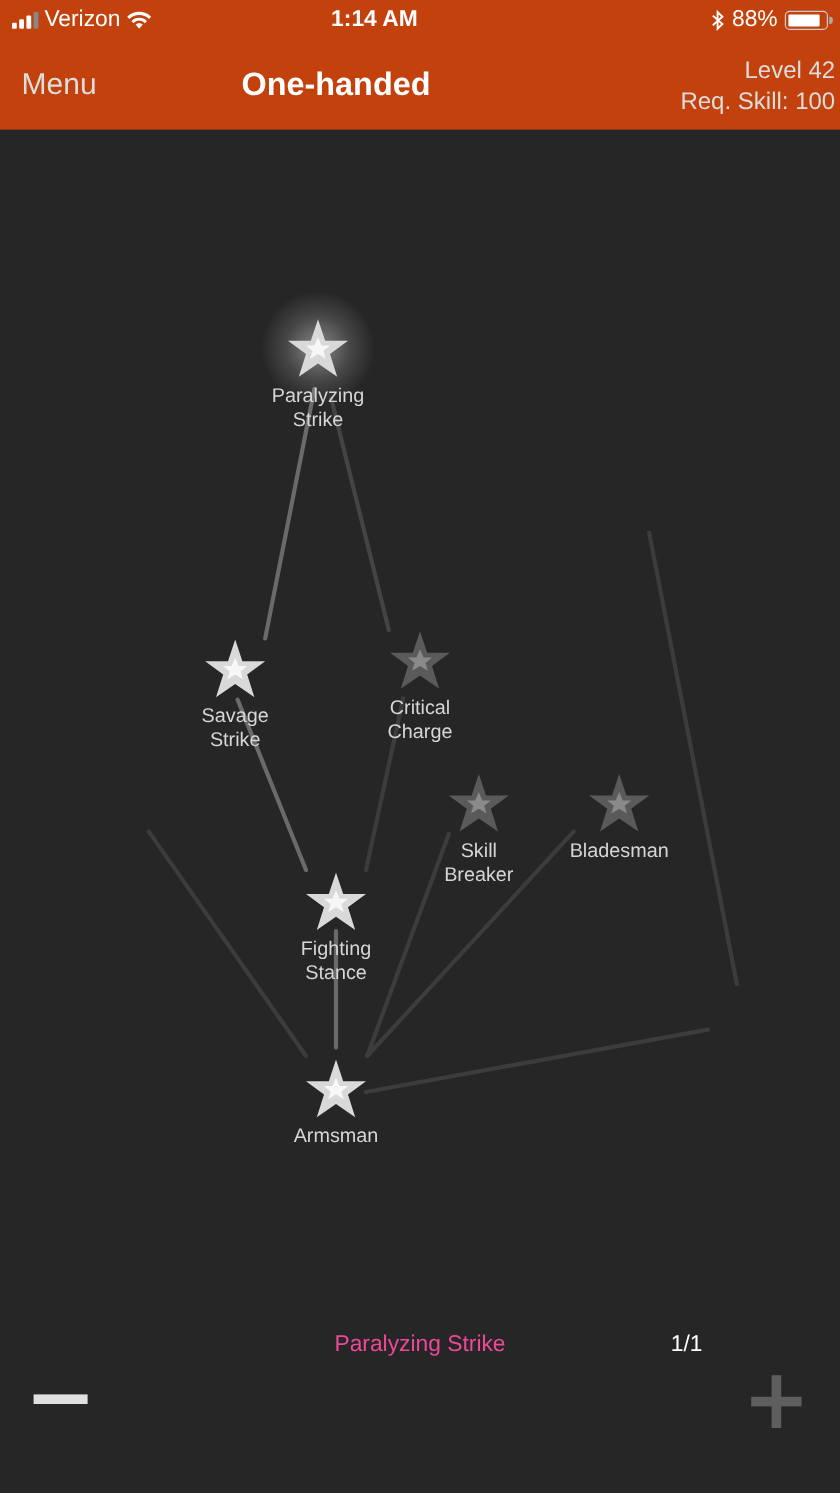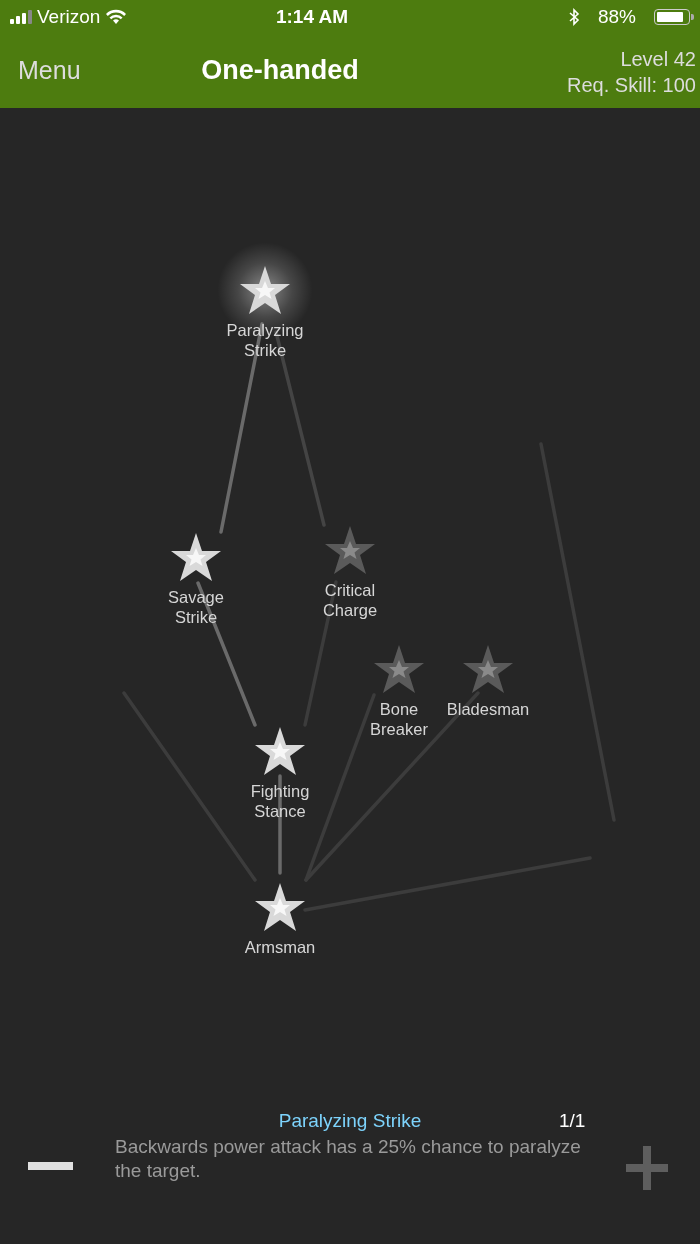--- a/index.html
+++ b/index.html
@@ -1,39 +1,39 @@
 <!DOCTYPE html>
 <html><head>
 <meta charset="utf-8">
 <style>
   html, body { margin:0; padding:0; }
   body { width:700px; height:1244px; background:#262626; font-family:"Liberation Sans", sans-serif; color:#fff; position:relative; overflow:hidden; }
-  .topbar { position:absolute; left:0; top:0; width:700px; height:108px; background:#4d7c0f; }
+  .topbar { position:absolute; left:0; top:0; width:700px; height:108px; background:#c2410c; }
   .status { position:absolute; top:0; left:0; width:700px; height:36px; font-size:19px; color:#fff; }
   .status .left { position:absolute; left:10px; top:6px; display:flex; align-items:center; gap:5px; }
   .status .time { position:absolute; left:0; width:624px; text-align:center; top:6px; font-weight:bold; font-size:19px; }
-  .status .right { position:absolute; right:10px; top:6px; display:flex; align-items:center; gap:18px; }
+  .status .right { position:absolute; right:10px; top:6px; display:flex; align-items:center; gap:6px; }
   .bars { display:flex; align-items:flex-end; gap:2px; height:14px; }
   .bars span { width:4px; background:#fff; display:block; border-radius:1px; }
   .bars span.off { background:#888; }
   .battery { width:36px; height:16px; border:1.5px solid #ccc; border-radius:4px; position:relative; box-sizing:border-box; padding:2px; }
   .battery .fill { width:88%; height:100%; background:#fff; border-radius:1px; }
   .battery::after { content:""; position:absolute; right:-5px; top:4px; width:3px; height:6px; background:#aaa; border-radius:0 2px 2px 0; }
   .navbar { position:absolute; top:40px; left:0; width:700px; height:68px; }
   .menu-btn { position:absolute; left:18px; top:16px; font-size:25px; color:#ddd; cursor:pointer; }
   .nav-title { position:absolute; left:0; width:560px; text-align:center; top:15px; font-size:27px; font-weight:bold; color:#fff; }
   .level-info { position:absolute; right:4px; top:6px; text-align:right; font-size:20px; color:#ddd; line-height:26px; }
   .tree { position:absolute; left:0; top:108px; width:700px; height:990px; }
   .tree svg { position:absolute; left:0; top:0; }
   .node { position:absolute; width:120px; margin-left:-60px; text-align:center; cursor:pointer; }
   .node .label { font-size:16.5px; color:#d6d6d6; line-height:20px; display:block; margin-top:4px; }
   .node .star-wrap { width:56px; height:52px; margin:0 auto; display:block; position:relative; }
   .glow { position:absolute; left:-20px; top:-22px; width:96px; height:96px; border-radius:50%; background:radial-gradient(circle, rgba(255,255,255,0.45) 0%, rgba(255,255,255,0.15) 40%, rgba(255,255,255,0) 70%); }
   .footer { position:absolute; left:0; top:1098px; width:700px; height:146px; }
-  .perk-name { position:absolute; left:0; width:700px; text-align:center; top:12px; font-size:19px; color:#7dd3fc; }
+  .perk-name { position:absolute; left:0; width:700px; text-align:center; top:12px; font-size:19px; color:#ec4899; }
   .perk-rank { position:absolute; left:559px; top:12px; font-size:19px; color:#fff; }
   .perk-desc { position:absolute; left:115px; top:37px; width:470px; font-size:19px; color:#9a9a9a; line-height:24px; }
   .minus-btn { position:absolute; left:28px; top:64px; width:45px; height:10px; cursor:pointer; }
   .minus-btn span { display:block; width:45px; height:8px; background:#e0e0e0; }
   .plus-btn { position:absolute; left:626px; top:48px; width:44px; height:44px; cursor:pointer; }
   .plus-btn .h { position:absolute; left:0; top:18px; width:42px; height:8px; background:#5e5e5e; }
   .plus-btn .v { position:absolute; left:17px; top:0; width:8px; height:44px; background:#5e5e5e; }
 </style>
 </head>
 <body>
@@ -124,24 +124,24 @@
   </div>
 
 
   <div class="node" style="left:399px; top:535px;">
     <div class="star-wrap">
       <svg width="56" height="52" viewBox="0 0 56 52">
         <polygon points="28,2 34,20 53,20 38,31 44,50 28,39 12,50 18,31 3,20 22,20" fill="#5a5a5a"></polygon>
         <polygon points="28,17 31,24 38,24 32.5,28.5 34.5,35 28,31 21.5,35 23.5,28.5 18,24 25,24" fill="#8a8a8a"></polygon>
       </svg>
     </div>
-    <span class="label"><span>Bone</span><br><span>Breaker</span></span>
+    <span class="label"><span>Skill</span><br><span>Breaker</span></span>
   </div>
 
-  <div class="node" style="left:488px; top:535px;">
+  <div class="node" style="left:516px; top:535px;">
     <div class="star-wrap">
       <svg width="56" height="52" viewBox="0 0 56 52">
         <polygon points="28,2 34,20 53,20 38,31 44,50 28,39 12,50 18,31 3,20 22,20" fill="#5a5a5a"></polygon>
         <polygon points="28,17 31,24 38,24 32.5,28.5 34.5,35 28,31 21.5,35 23.5,28.5 18,24 25,24" fill="#8a8a8a"></polygon>
       </svg>
     </div>
     <span class="label"><span>Bladesman</span></span>
   </div>
 
   <div class="node" style="left:280px; top:617px;">
@@ -162,21 +162,20 @@
         <polygon points="28,17 31,24 38,24 32.5,28.5 34.5,35 28,31 21.5,35 23.5,28.5 18,24 25,24" fill="#f7f7f7"></polygon>
       </svg>
     </div>
     <span class="label"><span>Armsman</span></span>
   </div>
 </div>
 
 <div class="footer">
   <div class="perk-name">Paralyzing Strike</div>
   <div class="perk-rank">1/1</div>
-  <div class="perk-desc">Backwards power attack has a 25% chance to paralyze the target.</div>
   <div class="minus-btn">
     <span></span>
   </div>
   <div class="plus-btn">
     <div>
         <div class="h"></div>
         <div class="v"></div>
       </div>
   </div>
 </div>

